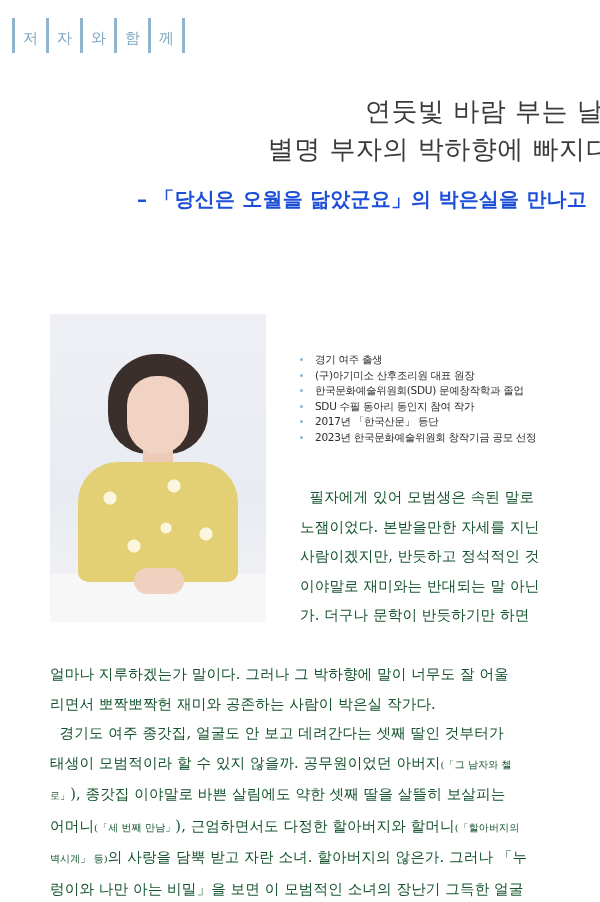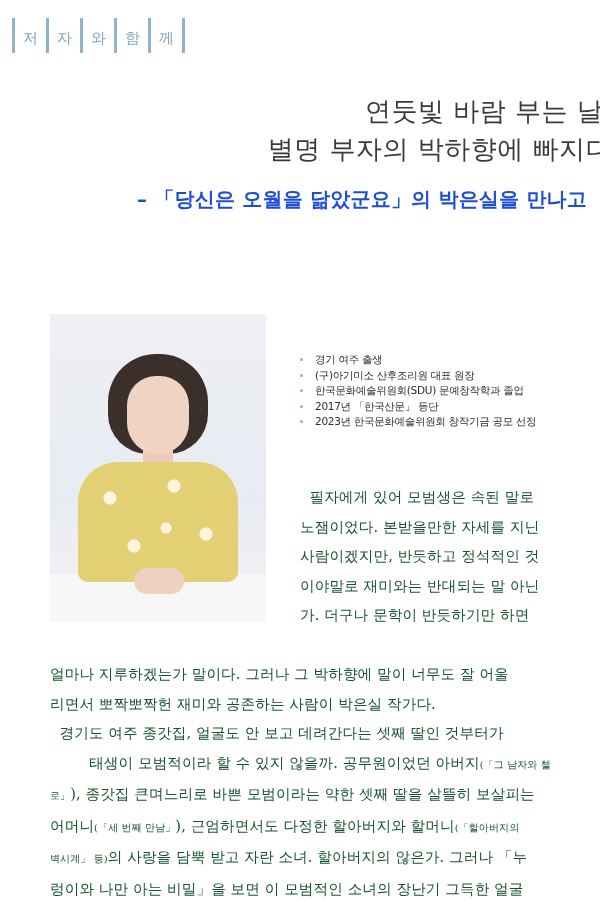--- a/index.html
+++ b/index.html
@@ -113,34 +113,35 @@
   <div class="neck"></div>
   <div class="shirt"></div>
   <div class="face"></div>
   <div class="hands"></div>
 </div>
 
 <ul class="bio-list">
   <li><span class="dot"></span><span class="text">경기 여주 출생</span></li>
   <li><span class="dot"></span><span class="text">(구)아기미소 산후조리원 대표 원장</span></li>
   <li><span class="dot"></span><span class="text">한국문화예술위원회(SDU) 문예창작학과 졸업</span></li>
+  <li><span class="dot"></span><span class="text">SDU 수필 동아리 동인지 참여 작가</span></li>
   <li><span class="dot"></span><span class="text">2017년 「한국산문」 등단</span></li>
   <li><span class="dot"></span><span class="text">2023년 한국문화예술위원회 창작기금 공모 선정</span></li>
 </ul>
 
 <div class="col-right body-text">
   <div style="white-space: pre;">  필자에게 있어 모범생은 속된 말로</div>
   <div>노잼이었다. 본받을만한 자세를 지닌</div>
   <div>사람이겠지만, 반듯하고 정석적인 것</div>
   <div>이야말로 재미와는 반대되는 말 아닌</div>
   <div>가. 더구나 문학이 반듯하기만 하면</div>
 </div>
 
 <div class="col-full body-text" id="full-body">
     <div style="white-space: pre;"><span>얼마나 지루하겠는가 말이다. 그러나 그 박하향에 말이 너무도 잘 어울</span></div>
     <div style="white-space: pre;"><span>리면서 뽀짝뽀짝헌 재미와 공존하는 사람이 박은실 작가다.</span></div>
     <div style="white-space: pre;"><span>  경기도 여주 종갓집, 얼굴도 안 보고 데려간다는 셋째 딸인 것부터가</span></div>
-    <div style="white-space: pre; text-align: center;"><span>태생이 모범적이라 할 수 있지 않을까. 공무원이었던 아버지</span><span class="small">(「그 남자와 첼</span></div>
-    <div style="white-space: pre;"><span class="small">로」</span><span>), 종갓집 큰며느리로 바쁜 모범이라는 약한 셋째 딸을 살뜰히 보살피는</span></div>
+    <div style="white-space: pre;"><span>태생이 모범적이라 할 수 있지 않을까. 공무원이었던 아버지</span><span class="small">(「그 남자와 첼</span></div>
+    <div style="white-space: pre;"><span class="small">로」</span><span>), 종갓집 이야말로 바쁜 살림에도 약한 셋째 딸을 살뜰히 보살피는</span></div>
     <div style="white-space: pre;"><span>어머니</span><span class="small">(「세 번째 만남」</span><span>), 근엄하면서도 다정한 할아버지와 할머니</span><span class="small">(「할아버지의</span></div>
     <div style="white-space: pre;"><span class="small">벽시계」 등)</span><span>의 사랑을 담뿍 받고 자란 소녀. 할아버지의 않은가. 그러나 「누</span></div>
     <div style="white-space: pre;"><span>렁이와 나만 아는 비밀」을 보면 이 모범적인 소녀의 장난기 그득한 얼굴</span></div>
   </div>
 
 </body></html>

